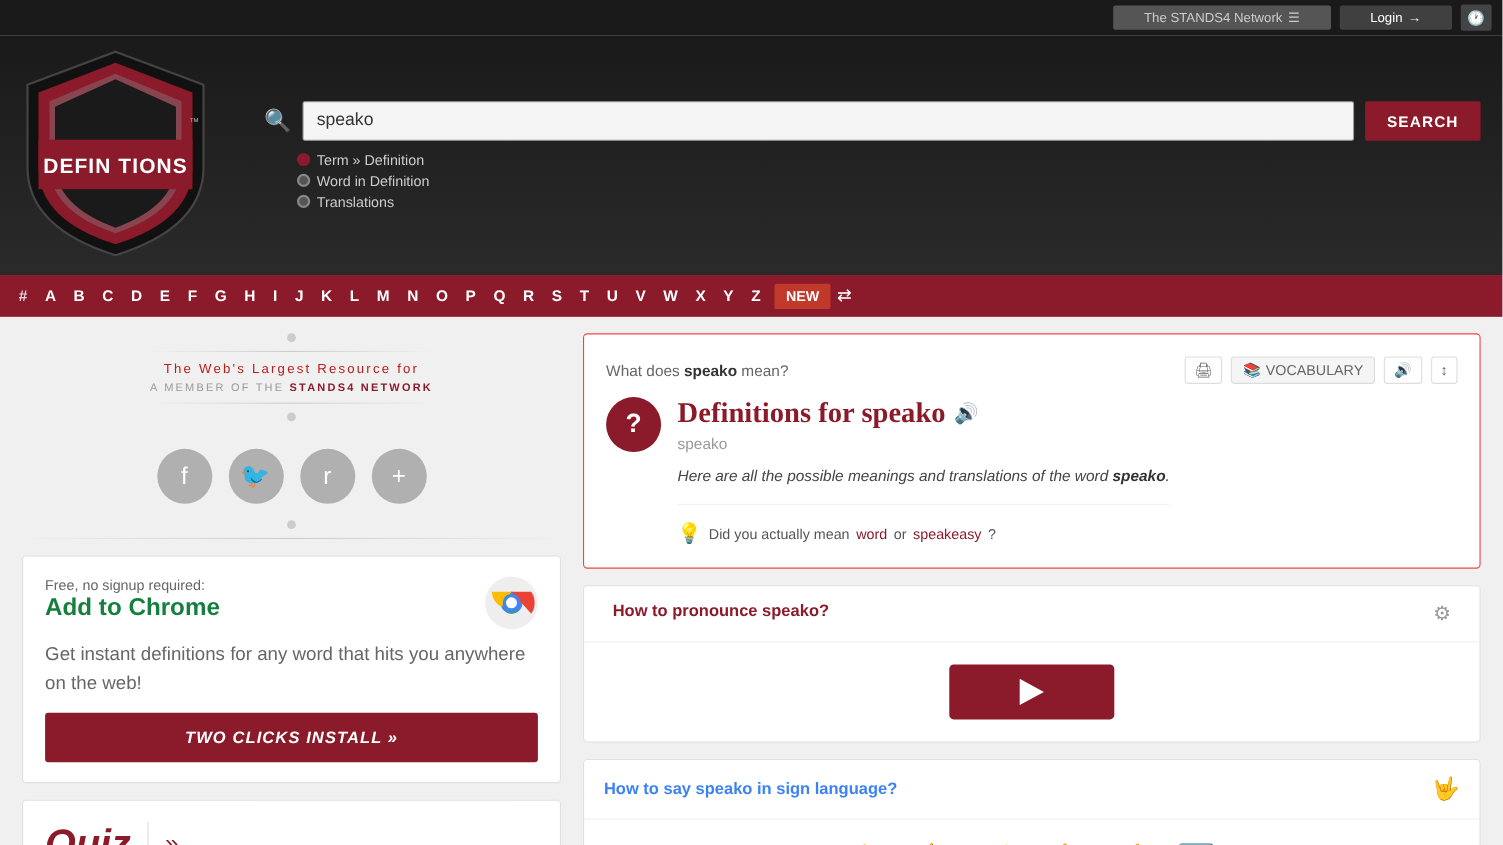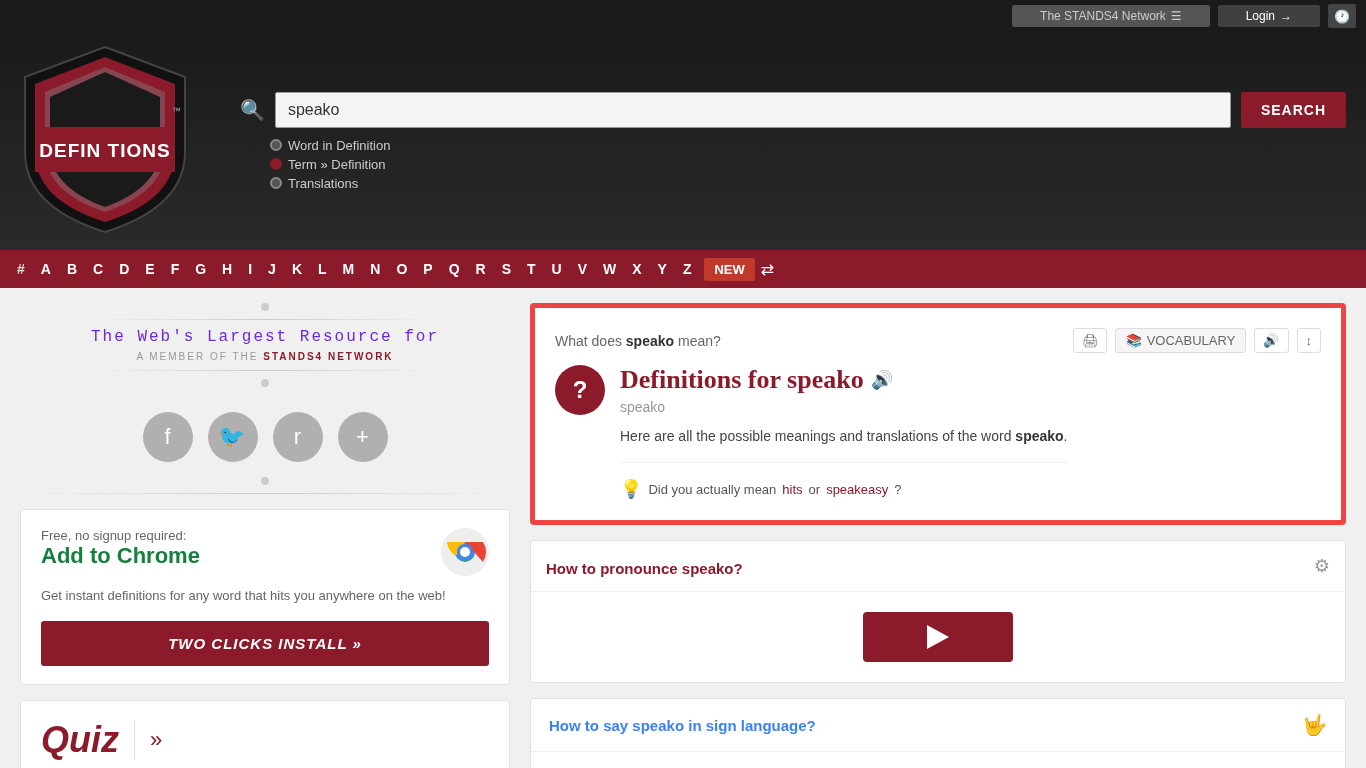--- a/index.html
+++ b/index.html
@@ -173,24 +173,24 @@
       display: flex;
       flex-direction: column;
       align-items: center;
       padding-right: 20px;
     }
     #sidebar-logo-text {
       text-align: center;
       margin-bottom: 15px;
     }
     .tagline {
-      font-size: 16px;
+      font-size: 12px;
       letter-spacing: 2px;
-      color: #6d28d9;
-      font-family: Liberation Mono, monospace;
+      color: #b91c1c;
+      font-family: Liberation Sans, sans-serif;
     }
     .main-slogan {
       font-size: 22px;
       color: #8b1a2a;
       font-style: italic;
       font-family: Georgia, serif;
     }
     .main-slogan span { color: #333; }
     .member-text {
       font-size: 10px;
@@ -258,21 +258,21 @@
       font-size: 22px;
       font-weight: bold;
       color: #15803d;
       line-height: 1.2;
     }
     .chrome-logo {
       width: 48px;
       height: 48px;
     }
     .chrome-desc {
-      font-size: 13px;
+      font-size: 17px;
       color: #666;
       margin: 10px 0 15px;
       line-height: 1.5;
     }
     .install-btn {
       background: #8b1a2a;
       color: #fff;
       border: none;
       width: 100%;
       padding: 14px;
@@ -319,21 +319,21 @@
     }
 
     
     #content {
       flex: 1;
     }
 
     
     .def-card {
       background: #fff;
-      border: 5px solid #ef4444;
+      border: 1px solid #ef4444;
       border-radius: 4px;
       padding: 20px;
       margin-bottom: 15px;
     }
     .def-header {
       display: flex;
       justify-content: space-between;
       align-items: center;
       margin-bottom: 12px;
     }
@@ -398,20 +398,21 @@
     }
     .def-word-sub {
       color: #999;
       font-size: 14px;
       margin: 4px 0 10px;
     }
     .def-text {
       font-size: 14px;
       color: #444;
       line-height: 1.6;
+      font-style: italic;
     }
     .def-text strong { color: #333; }
     .suggestion-line {
       display: flex;
       align-items: center;
       gap: 6px;
       margin-top: 15px;
       padding-top: 15px;
       border-top: 1px solid #f0f0f0;
       font-size: 13px;
@@ -425,22 +426,22 @@
       background: #fff;
       border: 1px solid #e0e0e0;
       border-radius: 4px;
       padding: 0;
       margin-bottom: 15px;
       overflow: hidden;
     }
     .pronunc-header {
       display: flex;
       justify-content: space-between;
-      align-items: flex-end;
-      padding: 14px 15px;
+      align-items: flex-start;
+      padding: 14px 26px;
       border-bottom: 1px solid #f0f0f0;
     }
     .pronunc-title {
       color: #8b1a2a;
       font-size: 15px;
       font-weight: bold;
     }
     .gear-icon { color: #999; font-size: 18px; cursor: pointer; }
     .pronunc-body {
       padding: 20px;
@@ -548,26 +549,26 @@
   <div id="search-area">
     <div id="search-bar">
       <span class="search-icon-wrap">🔍</span>
       <input type="text" id="search-input" class="search-input" value="speako" style="">
       <button id="search-btn">
         <span>SEARCH</span>
       </button>
     </div>
     <div id="search-options">
       <div class="search-option">
+        <span class="radio-dot active"></span>
+        <span>Term » Definition</span>
+      </div>
+      <div class="search-option">
         <span class="radio-dot"></span>
         <span>Word in Definition</span>
-      </div>
-      <div class="search-option">
-        <span class="radio-dot active"></span>
-        <span>Term » Definition</span>
       </div>
       <div class="search-option">
         <span class="radio-dot"></span>
         <span>Translations</span>
       </div>
     </div>
   </div>
 </div>
 
 <div id="navbar">
@@ -688,21 +689,21 @@
             <span class="sound-icon">🔊</span>
           </h2>
           <div class="def-word-sub">speako</div>
           <div class="def-text">
             <span>Here are all the possible meanings and translations of the word</span>
             <strong>speako</strong>.
           </div>
           <div class="suggestion-line">
             <span class="light-icon">💡</span>
             <span>Did you actually mean</span>
-            <a href="#">hits</a>
+            <a href="#">word</a>
             <span>or</span>
             <a href="#">speakeasy</a>
             <span>?</span>
           </div>
         </div>
       </div>
     </div>
 
     <div class="pronunc-card">
       <div class="pronunc-header">

